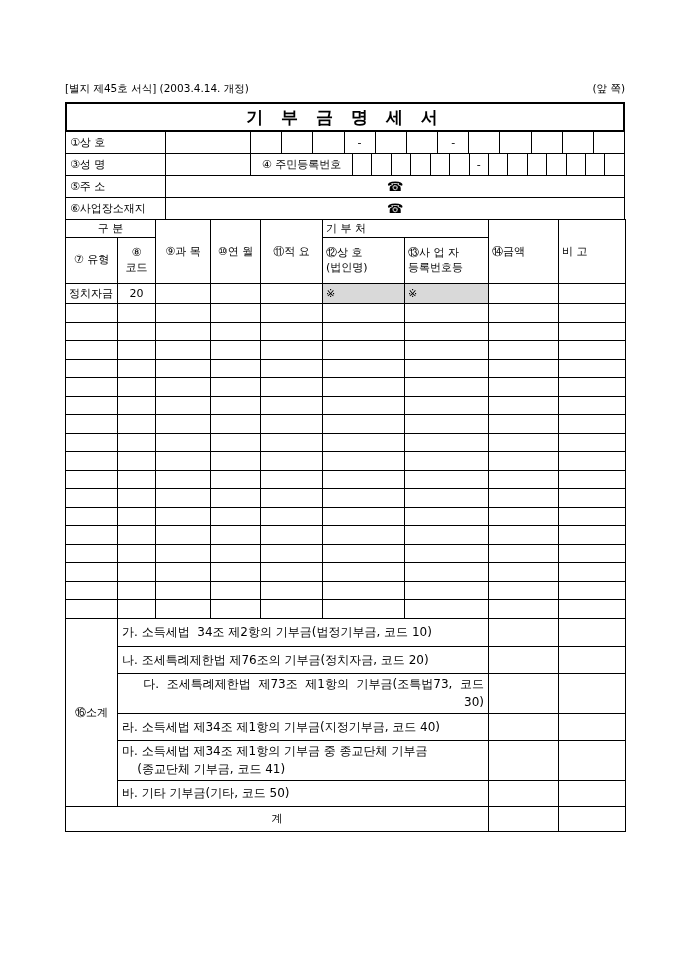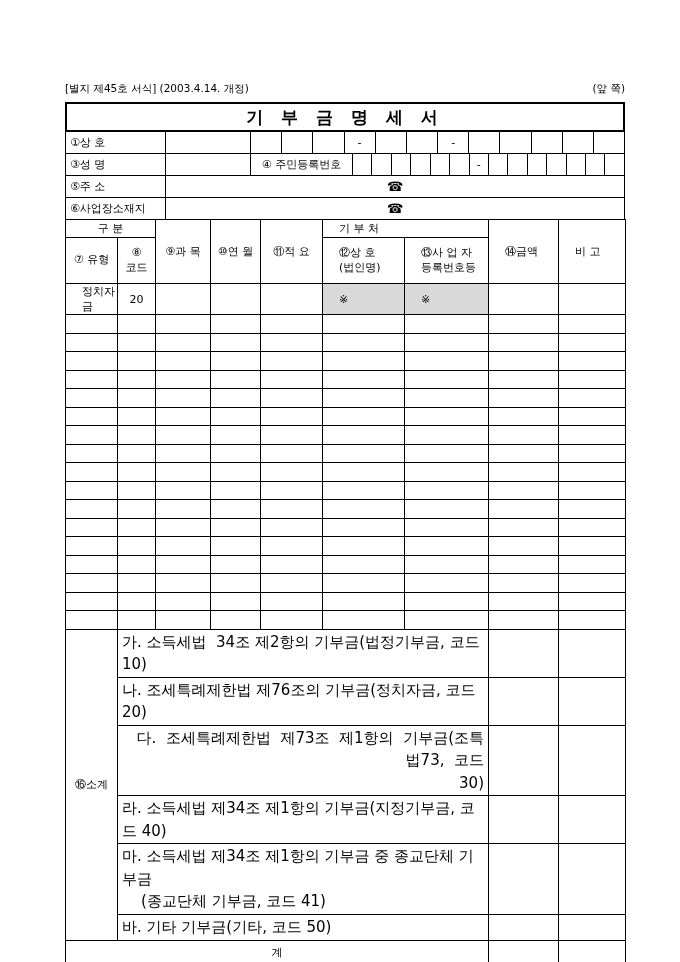--- a/index.html
+++ b/index.html
@@ -45,25 +45,25 @@
   table.main {
     width:560px; border-collapse:collapse; table-layout:fixed; margin-top:-1px;
     font-size:11px;
   }
   table.main td { border:1px solid #000; vertical-align:middle; overflow:hidden; }
   tr.hr1 { height:18px; }
   tr.hr2 { height:46px; }
   tr.first-row { height:20px; }
   tr.erow { height:18.5px; }
   .c { text-align:center; }
-  .l { text-align:left; padding-left:16px; }
+  .l { text-align:left; padding-left:3px; }
   .pre { white-space:pre-line; line-height:1.35; }
   .shaded { background:#d9d9d9; }
 
-  .sub-text { white-space:pre-wrap; padding:1px 4px; line-height:1.5; font-size:15px; }
+  .sub-text { white-space:pre-wrap; padding:1px 4px; line-height:1.5; font-size:12px; }
   tr.sr1 { height:28px; } tr.sr2 { height:27px; } tr.sr3 { height:40px;text-align:right; }
   tr.sr4 { height:27px; } tr.sr5 { height:40px; } tr.sr6 { height:26px; }
   tr.total-row { height:25px; }
 
   .footer { width:560px; margin-top:12px; text-align:right; font-size:10.5px; }
 </style>
 </head>
 <body>
 
 <div class="sheet">

